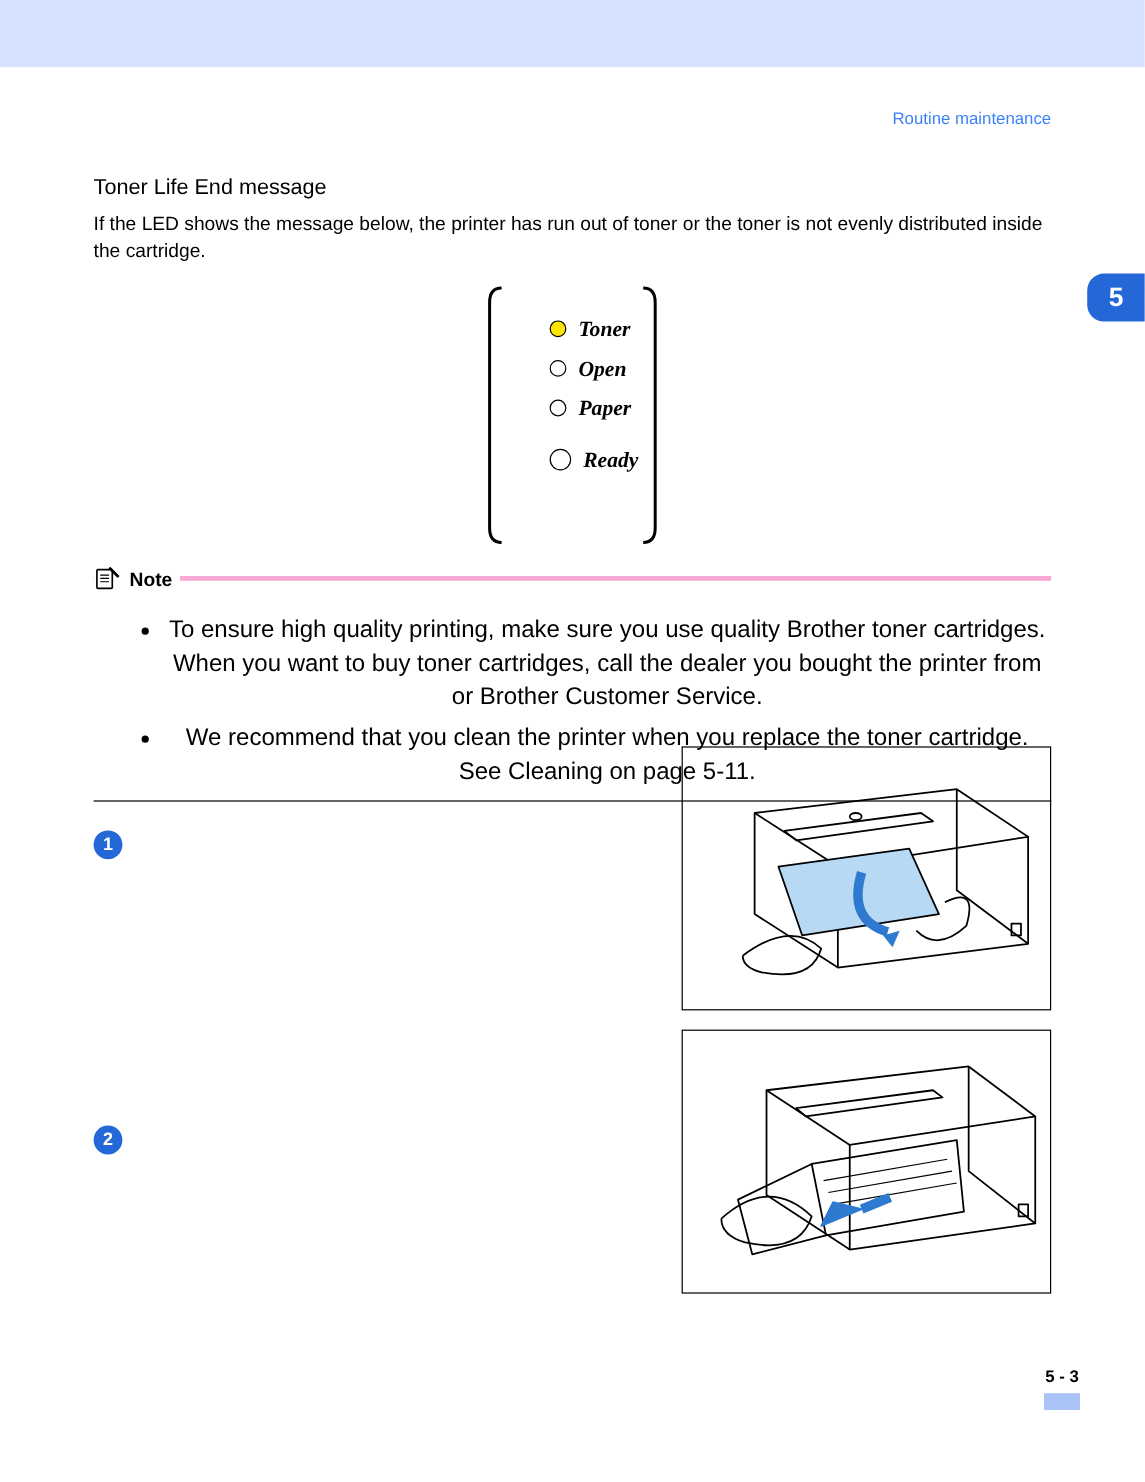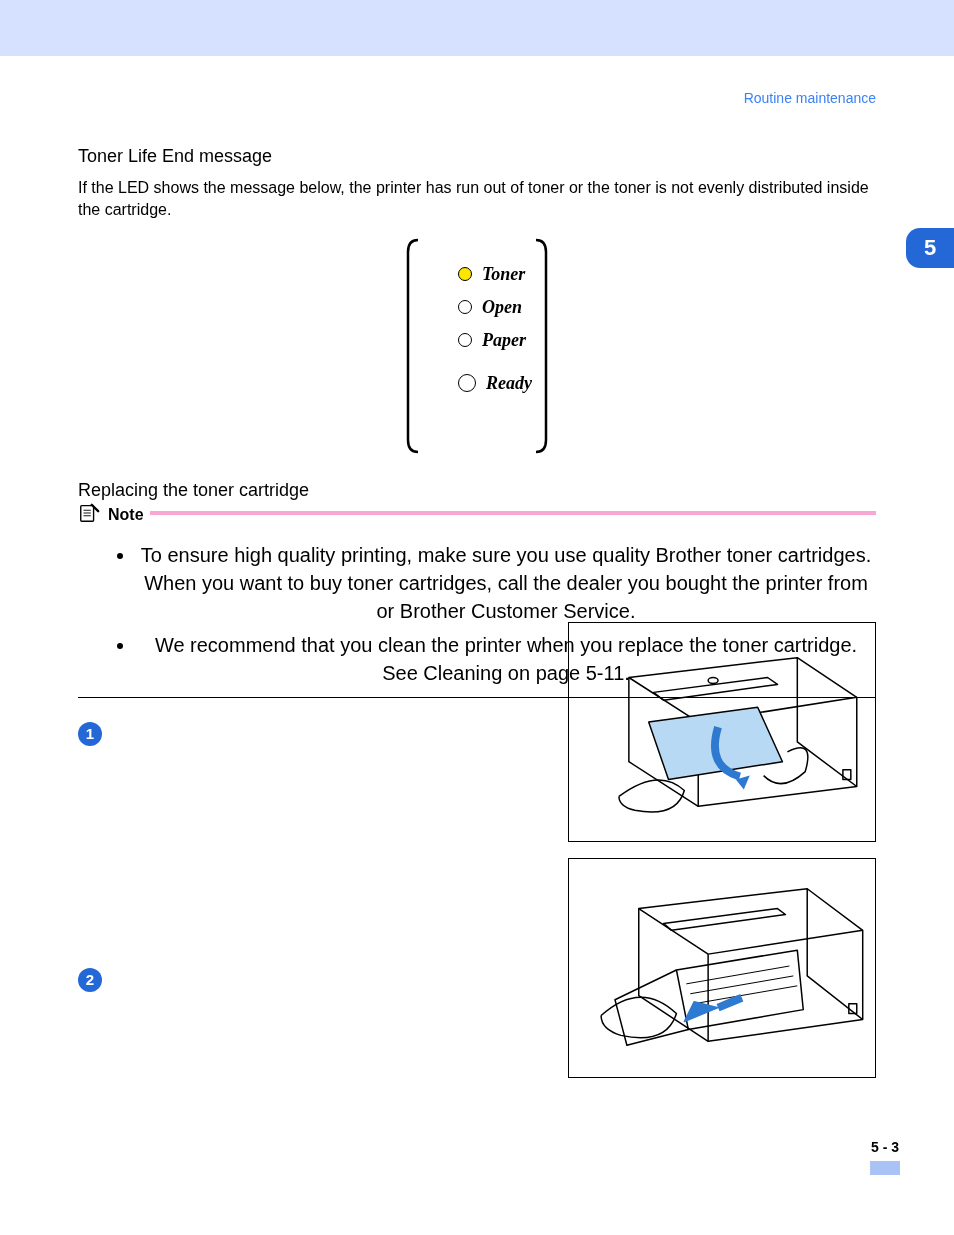--- a/index.html
+++ b/index.html
@@ -209,21 +209,20 @@
         <span class="led-circle"></span>
         <span>Paper</span>
       </div>
       <div class="led-row ready">
         <span class="led-circle lg"></span>
         <span>Ready</span>
       </div>
     </div>
   </div>
 
-  <div class="section-title">Replacing the toner cartridge</div>
 
   <div class="note-block">
     <div class="note-header">
       <span class="note-icon">
         <svg viewBox="0 0 24 24">
             <rect x="3" y="4" width="14" height="17" rx="1" fill="none" stroke="#000" stroke-width="1.5"></rect>
             <path d="M15 3 L22 10" stroke="#000" stroke-width="2.5" stroke-linecap="round"></path>
             <path d="M6 9h8M6 12h8M6 15h8" stroke="#000" stroke-width="1"></path>
           </svg>
       </span>

